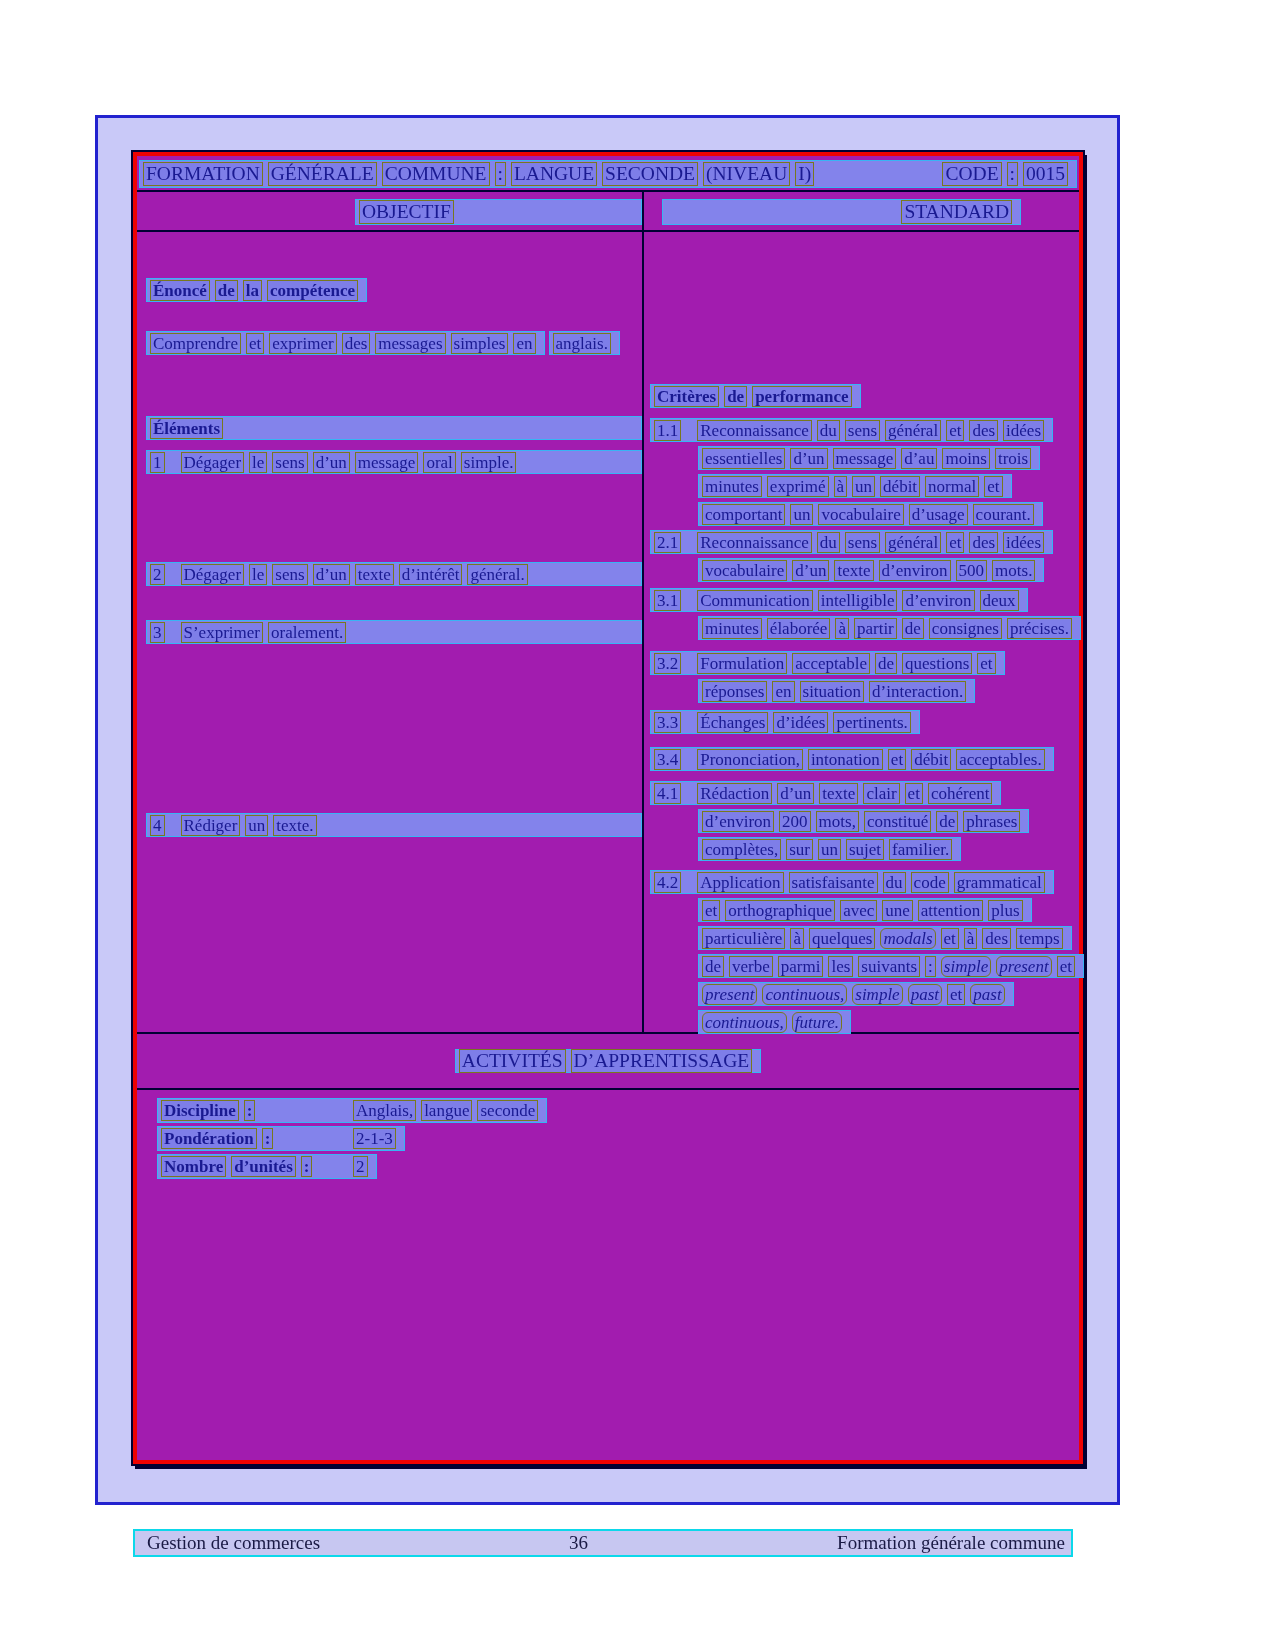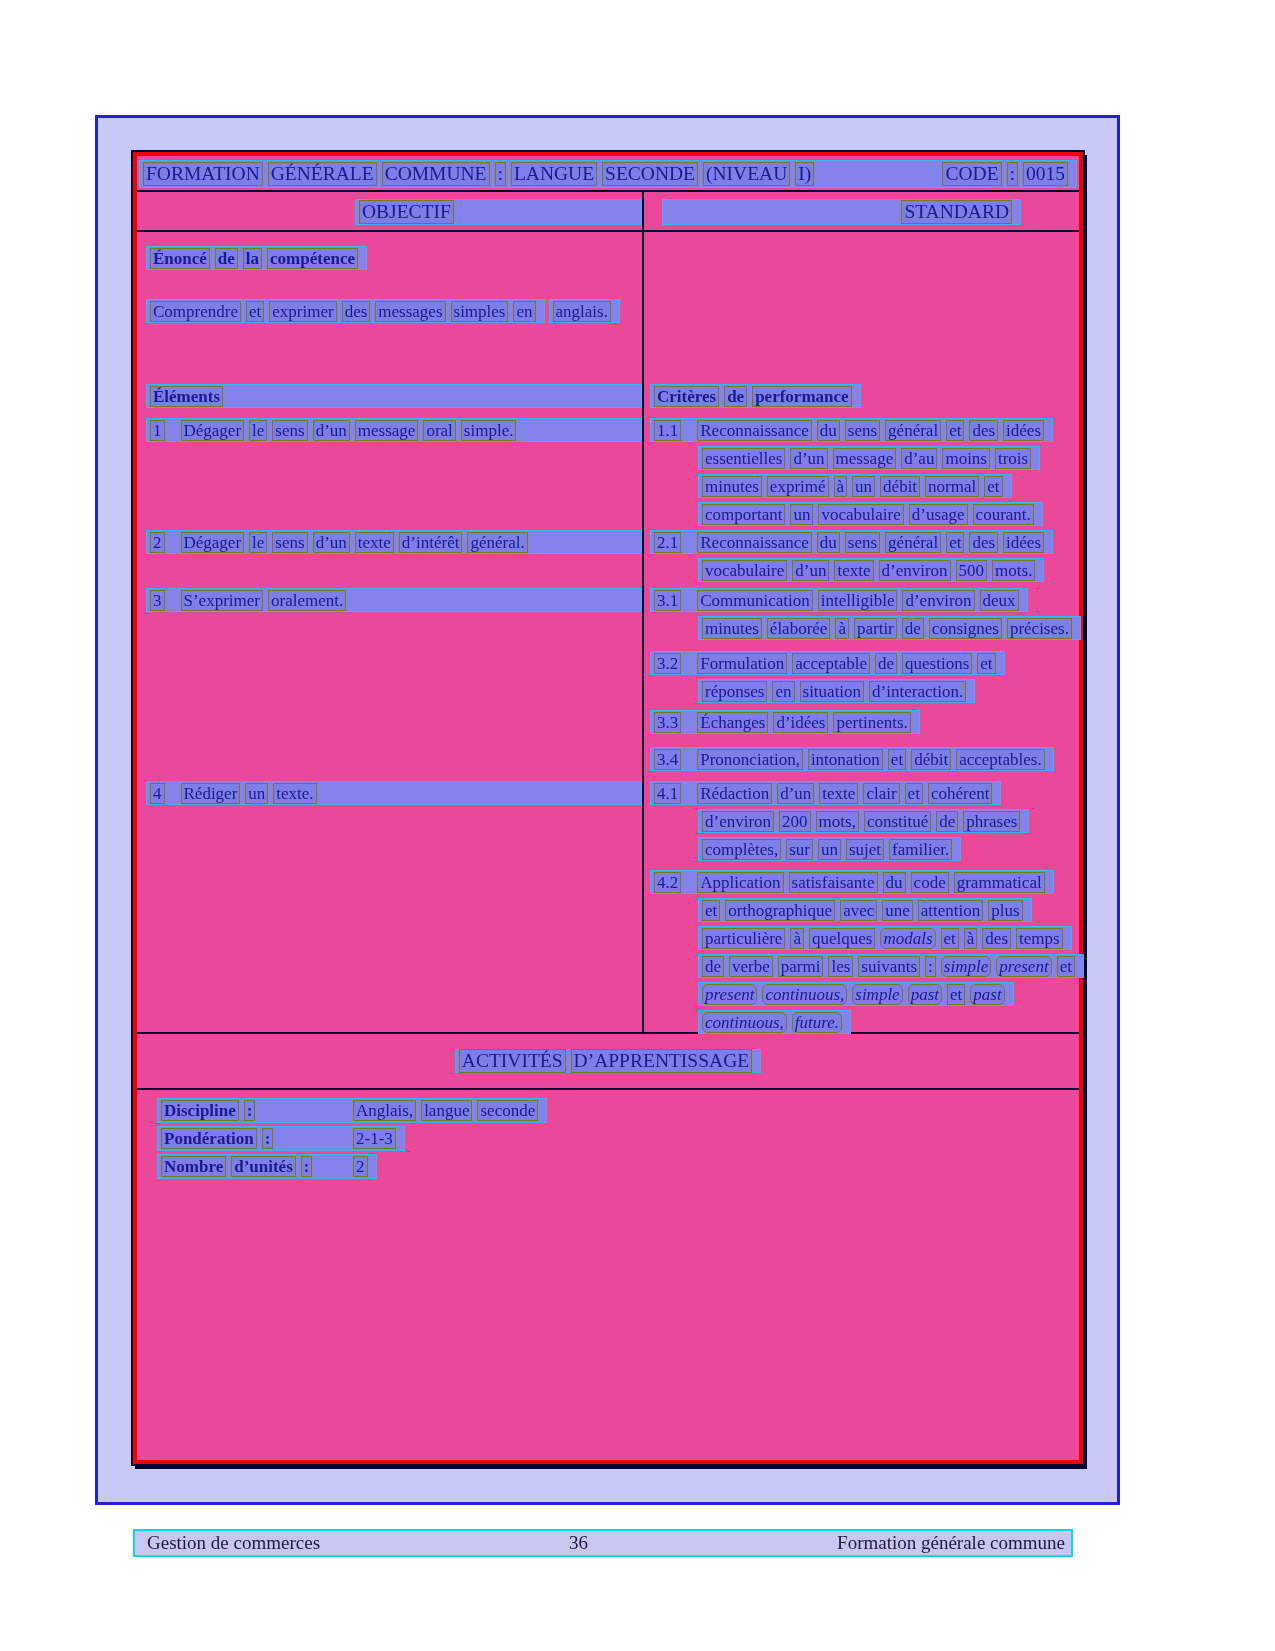--- a/index.html
+++ b/index.html
@@ -6,21 +6,21 @@
   body{
     width:1275px;height:1651px;background:#ffffff;position:relative;
     font-family:"Liberation Serif", serif;color:#1a1a91;overflow:hidden;
   }
   .panel{
     position:absolute;left:95px;top:115px;width:1025px;height:1390px;
     background:#c9c9f8;border:3px solid #2222cf;box-sizing:border-box;
   }
   .doc-table{
     position:absolute;left:35px;top:34px;width:950px;
-    background:#ec4899;border:4px solid #ee0202;outline:2px solid #000033;
+    background:#a21caf;border:4px solid #ee0202;outline:2px solid #000033;
     box-shadow:3px 4px 0 1px #000033;box-sizing:border-box;
   }
   .row{border-bottom:2px solid #000033;position:relative;box-sizing:border-box;}
   .row-title{height:36px;padding:4px 2px;}
   .row-headers{height:40px;display:flex;text-decoration:underline;}
   .hcell-left{width:505px;position:relative;}
   .hcell-right{flex:1;border-left:2px solid #000033;position:relative;}
   .row-main{height:802px;display:flex;}
   .col-obj{width:505px;position:relative;}
   .col-std{flex:1;border-left:2px solid #000033;position:relative;}
@@ -42,21 +42,21 @@
     padding:0 2px;margin-right:5px;font-size:17px;line-height:19px;
   }
   .ws{display:contents;}
   .bold .w{font-weight:bold;}
   .it{font-style:italic;border-radius:6px;}
   .num{margin-right:16px;}
   .ind{margin-left:48px;}
   .big .w{font-size:19.5px;line-height:22px;}
   .spacer{flex:1;}
 
-  .abs{position:absolute;}
+  .abs{position:absolute;margin-top:32px;}
   .title-band{height:28px;}
   .hdr-band{position:absolute;top:7px;height:26px;}
   .hdr-band-left{left:218px;right:0;}
   .hdr-band-right{left:0;right:58px;justify-content:flex-end;margin-left:18px;}
 
   .ritem{position:absolute;left:6px;}
   .litem{position:absolute;left:9px;right:0;}
 
   .drow{display:flex;margin-bottom:3px;}
   .drow .band{width:max-content;height:25px;}

